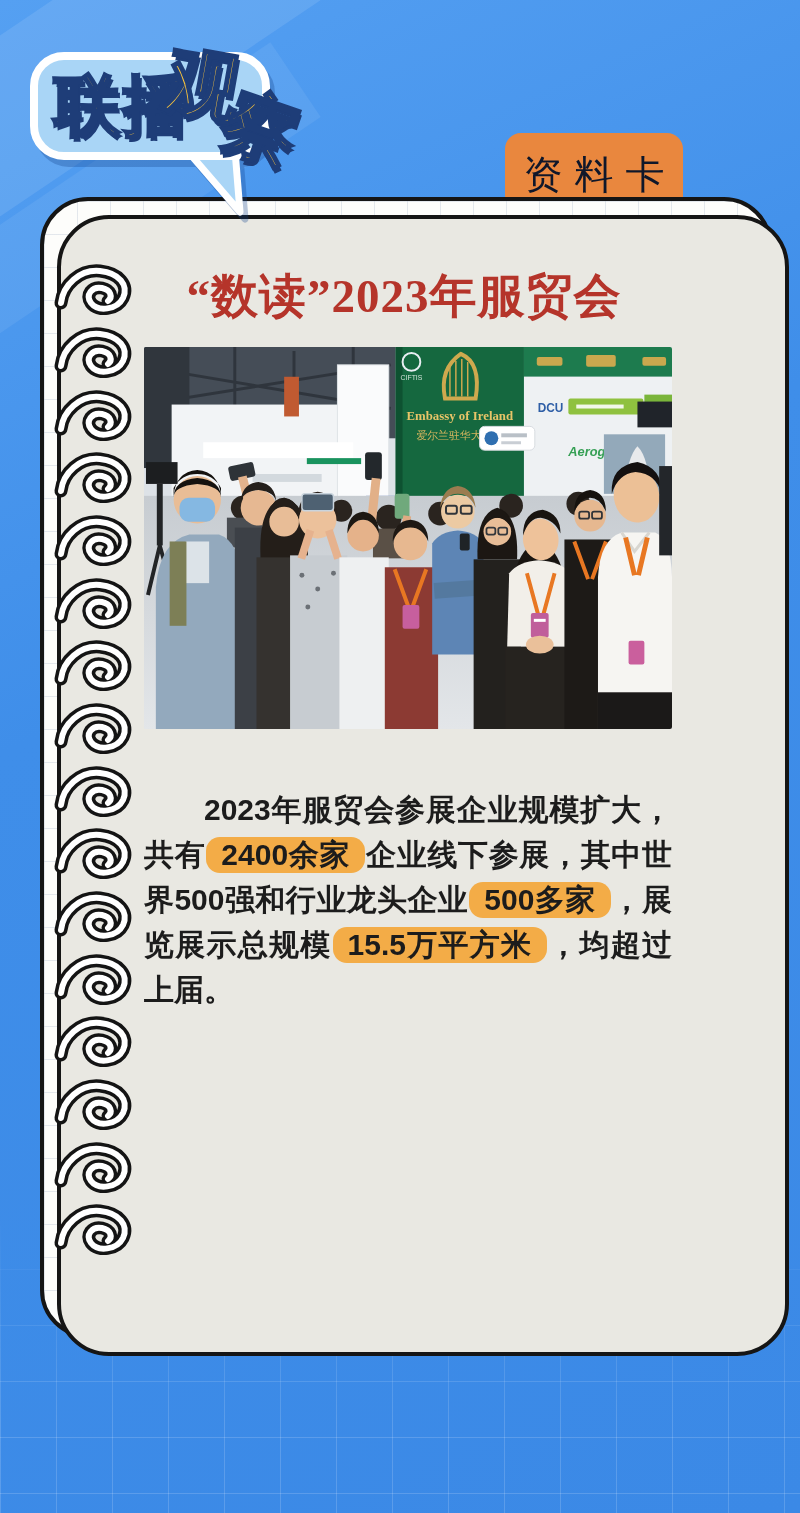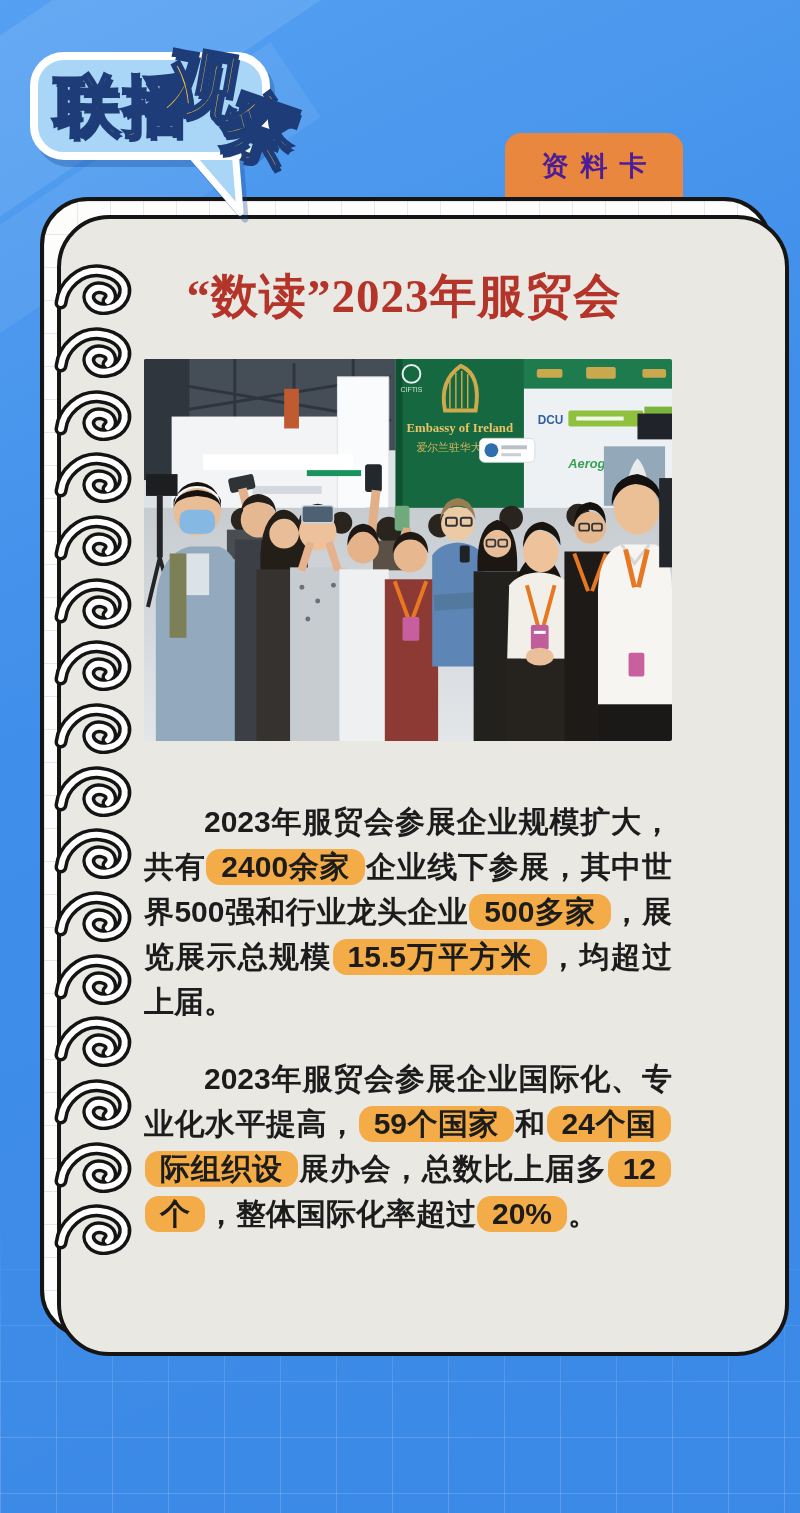--- a/index.html
+++ b/index.html
@@ -20,34 +20,34 @@
   .bubble{position:absolute;left:0;top:0;filter:drop-shadow(5px 7px 0 rgba(21,66,140,.30));}
   .lc{position:absolute;font-weight:900;color:#F7C23C;line-height:1;
       -webkit-text-stroke:2.5px #1e3d78;
       text-shadow:3px 4px 0 #1e3d78;}
   .lp{left:26px;top:32px;font-size:66px;letter-spacing:3px;}
   .g1{left:138px;top:8px;font-size:74px;transform:rotate(10deg);}
   .g2{left:196px;top:52px;font-size:74px;transform:rotate(19deg);}
   
   .badge{position:absolute;left:505px;top:133px;width:178px;height:86px;z-index:1;
     background:#E9873E;border-radius:16px;box-shadow:inset 0 -4px 0 rgba(0,0,0,.08);
-    color:#4c1d95;font-family:"Liberation Serif","DejaVu Serif",serif;font-weight:700;
-    font-size:27px;letter-spacing:12px;text-align:center;padding-top:15px;box-sizing:border-box;text-indent:12px;}
+    color:#0f172a;font-family:"Liberation Serif","DejaVu Serif",serif;font-weight:400;
+    font-size:39px;letter-spacing:12px;text-align:center;padding-top:15px;box-sizing:border-box;text-indent:12px;}
   
   .card{position:absolute;left:40px;top:197px;width:732px;height:1141px;z-index:2;
     background-color:#fdfdfb;
     background-image:linear-gradient(rgba(186,196,212,.38) 1px,transparent 1px),
                      linear-gradient(90deg,rgba(186,196,212,.38) 1px,transparent 1px);
     background-size:33px 33px;
     border:4px solid #151515;border-radius:48px;box-sizing:border-box;
     padding:66px 104px 0 100px;}
   .card::before{content:"";position:absolute;inset:-4px;transform:translate(17px,18px);
     background:#e9e8e2;border:4px solid #151515;border-radius:52px;z-index:-1;}
   .rings{position:absolute;left:2px;top:0;pointer-events:none;}
-  .title{margin:0 0 34px 0;text-align:center;
+  .title{margin:0 0 22px 0;text-align:center;
     font-family:"Liberation Serif","DejaVu Serif",serif;font-weight:700;
     font-size:47px;line-height:58px;color:#B5342A;letter-spacing:1px;}
   .photo{display:block;width:528px;height:382px;border-radius:2px;}
   .para{width:528px;margin:58px 0 0 0;text-indent:2em;text-align:justify;
     font-size:30px;line-height:45px;font-weight:600;color:#1c1c1c;}
   .para + .para{margin-top:32px;}
   .hl{background:#F3AC47;border-radius:14px;padding:1px 15px 2px;margin:0 1px;
     -webkit-box-decoration-break:clone;box-decoration-break:clone;}
   
   .footer{position:absolute;left:50%;top:1396px;transform:translateX(-50%);z-index:3;}
@@ -285,18 +285,15 @@
           <rect x="460" y="348" width="75" height="37" fill="#1b1918"></rect>
         </g>
         <rect x="522" y="120" width="13" height="90" fill="#23262a"></rect>
       </g>
     </svg>
 
     <p class="para">
       <span>2023年服贸会参展企业规模扩大，共有</span><span class="hl">2400余家</span><span>企业线下参展，其中世界500强和行业龙头企业</span><span class="hl">500多家</span><span>，展览展示总规模</span><span class="hl">15.5万平方米</span><span>，均超过上届。</span>
     </p>
 
-    <p class="para">
-      <span>2023年服贸会参展企业国际化、专业化水平提高，</span><span class="hl">59个国家</span><span>和</span><span class="hl">24个国际组织设</span><span>展办会，总数比上届多</span><span class="hl">12个</span><span>，整体国际化率超过</span><span class="hl">20%</span><span>。</span>
-    </p>
   </div>
 
 </div>
 
 </body></html>

